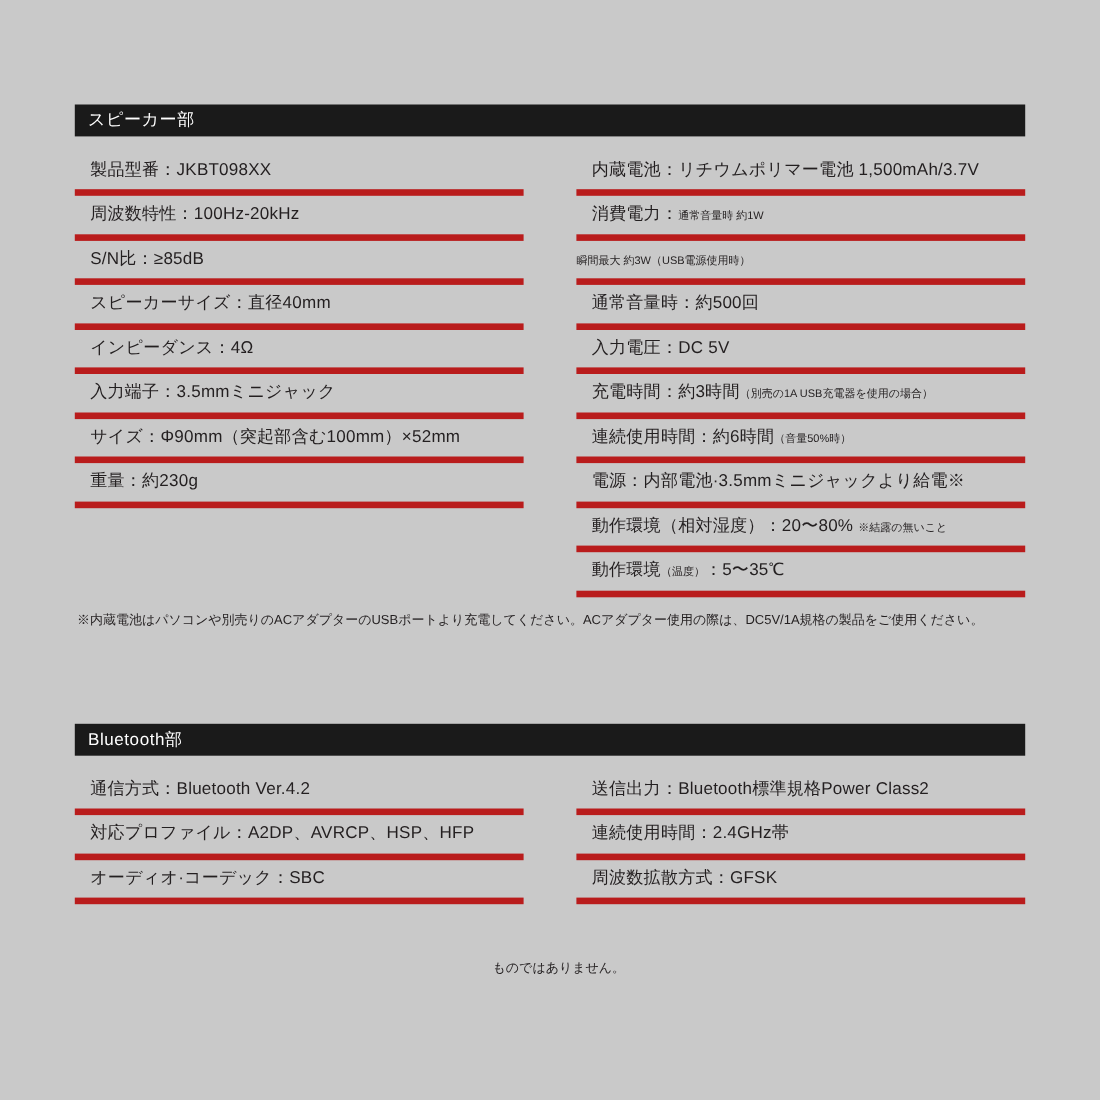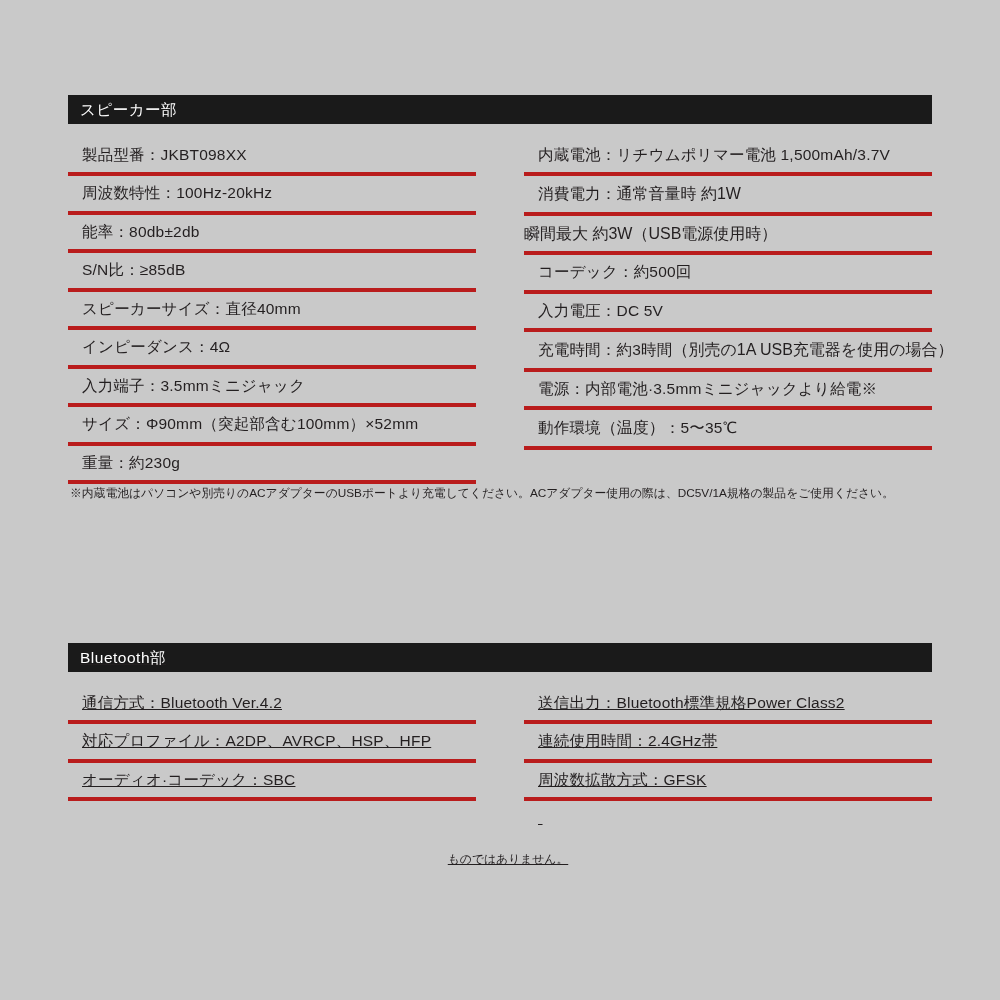--- a/index.html
+++ b/index.html
@@ -21,21 +21,21 @@
     box-sizing: border-box;
     padding: 0;
     overflow: hidden;
   }
   .section {
     position: absolute;
     left: 68px;
     width: 864px;
   }
   .section-speaker { top: 95px; }
-  .section-bluetooth { top: 643px; text-decoration: underline; }
+  .section-bluetooth { top: 658px; }
 
   .section-header {
     background: #1a1a1a;
     color: #ffffff;
     height: 29px;
     line-height: 29px;
     padding: 0 0 0 12px;
     font-size: 15.5px;
     letter-spacing: 0.5px;
     font-weight: 500;
@@ -45,44 +45,44 @@
     display: flex;
     gap: 48px;
     margin-top: 14px;
   }
   .col {
     flex: 1 1 0;
     min-width: 0;
   }
 
   .spec-row {
-    border-bottom: 4px solid #b91c1c;
+    border-bottom: 6px solid #b91c1c;
     padding: 6px 4px 6px 14px;
     font-size: 15.5px;
     line-height: 1.45;
     letter-spacing: 0.2px;
     min-height: 24px;
     box-sizing: border-box;
     white-space: nowrap;
   }
   .spec-row .sm {
-    font-size: 16px;
+    font-size: 10px;
     letter-spacing: 0;
   }
   .spec-row.indent {
     text-align: left;
     padding-left: 0;
   }
   .spec-row.empty-cell {
     border-bottom: none;
     padding: 6px 4px 6px 14px;
   }
 
   .note {
-    margin-top: 0;
+    margin-top: 11px;
     font-size: 11.8px;
     line-height: 1.6;
     letter-spacing: 0;
     color: #231f20;
     padding-left: 2px;
   }
   .note .hang {
     display: block;
     padding-left: 14px;
     text-align: center;
@@ -96,36 +96,37 @@
 <body>
 
 <div class="page">
 
   <div class="section section-speaker">
     <div class="section-header">スピーカー部</div>
     <div class="cols">
       <div class="col">
         <div class="spec-row">製品型番：JKBT098XX</div>
         <div class="spec-row">周波数特性：100Hz-20kHz</div>
-        <div class="spec-row">能率：80db±2db</div>
         <div class="spec-row">S/N比：≥85dB</div>
         <div class="spec-row">スピーカーサイズ：直径40mm</div>
         <div class="spec-row">インピーダンス：4Ω</div>
         <div class="spec-row">入力端子：3.5mmミニジャック</div>
         <div class="spec-row">サイズ：Φ90mm（突起部含む100mm）×52mm</div>
         <div class="spec-row">重量：約230g</div>
       </div>
       <div class="col">
         <div class="spec-row">内蔵電池：リチウムポリマー電池 1,500mAh/3.7V</div>
         <div class="spec-row"><span>消費電力：</span><span class="sm">通常音量時 約1W</span></div>
         <div class="spec-row indent"><span class="sm">瞬間最大 約3W（USB電源使用時）</span></div>
-        <div class="spec-row">コーデック：約500回</div>
+        <div class="spec-row">通常音量時：約500回</div>
         <div class="spec-row">入力電圧：DC 5V</div>
         <div class="spec-row"><span>充電時間：約3時間</span><span class="sm">（別売の1A USB充電器を使用の場合）</span></div>
+        <div class="spec-row"><span>連続使用時間：約6時間</span><span class="sm">（音量50%時）</span></div>
         <div class="spec-row">電源：内部電池·3.5mmミニジャックより給電※</div>
+        <div class="spec-row"><span>動作環境（相対湿度）：20〜80% </span><span class="sm">※結露の無いこと</span></div>
         <div class="spec-row"><span>動作環境</span><span class="sm">（温度）</span><span>：5〜35℃</span></div>
       </div>
     </div>
     <div class="note">※内蔵電池はパソコンや別売りのACアダプターのUSBポートより充電してください。ACアダプター使用の際は、DC5V/1A規格の製品をご使用ください。</div>
   </div>
 
   <div class="section section-bluetooth">
     <div class="section-header">Bluetooth部</div>
     <div class="cols">
       <div class="col">

